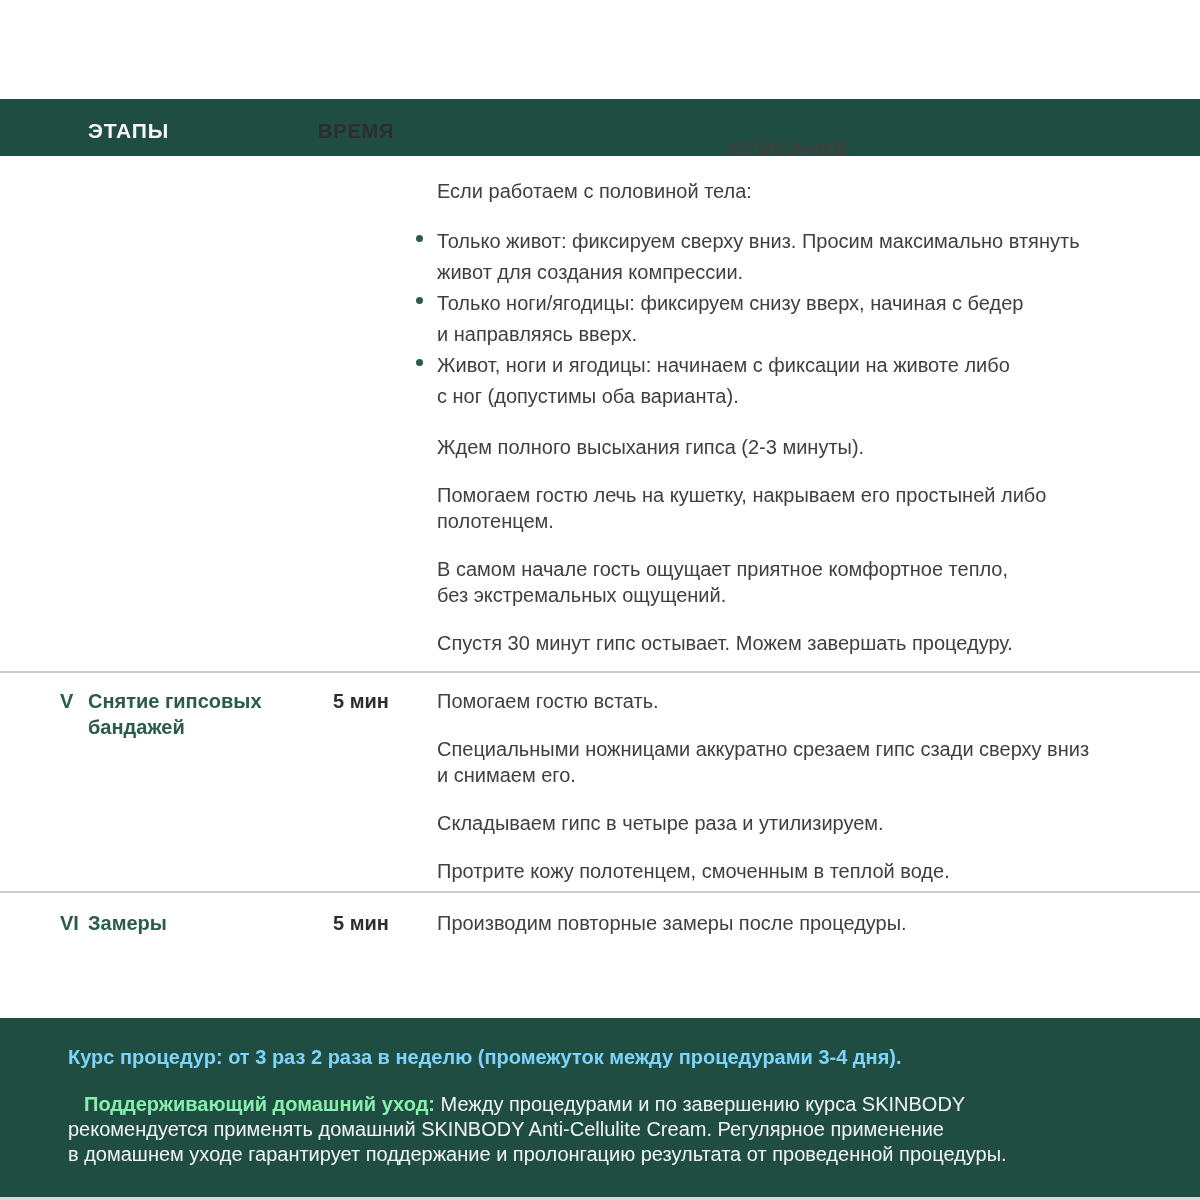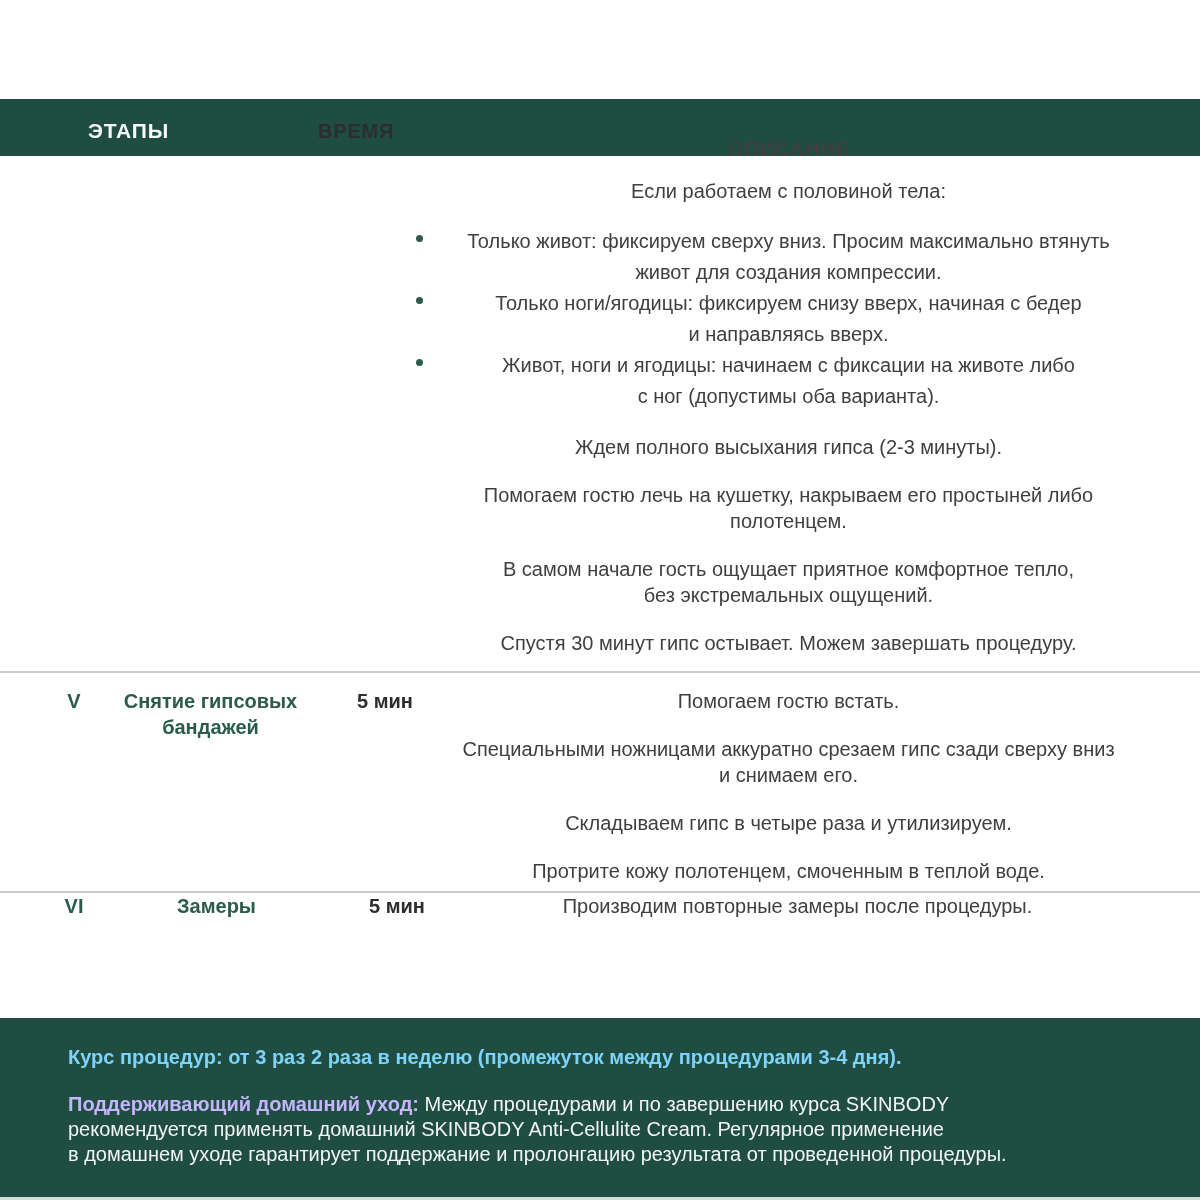--- a/index.html
+++ b/index.html
@@ -32,26 +32,25 @@
   .col-header.time   { grid-column: 3; }
   .col-header.desc   { grid-column: 4; text-align: center; margin-top: 37px; }
 
   
   .table { position: absolute; top: 156px; left: 0; right: 0; }
   .row {
     display: grid;
     grid-template-columns: 28px 245px 104px 1fr;
     padding: 0 60px;
     box-sizing: border-box;
-    text-align: center;
   }
   .row.first { padding-top: 22px; padding-bottom: 15px; }
   .row.bordered { border-top: 2px solid #c9cdcb; }
   .row.r5 { padding-top: 15px; padding-bottom: 7px; }
-  .row.r6 { padding-bottom: 20px; gap: 6px; }
+  .row.r6 { padding-top: 17px; padding-bottom: 20px; }
 
   .numeral {
     color: #2b5c4b; font-weight: bold; font-size: 20px; line-height: 26px;
   }
   .stage-name {
     color: #2b5c4b; font-weight: bold; font-size: 20px; line-height: 26px;
     white-space: pre-line;
   }
   .time {
     color: #2d2d2d; font-weight: bold; font-size: 20px; line-height: 26px;
@@ -94,21 +93,21 @@
     font-weight: bold;
     color: #7dd3fc;
     line-height: 25px;
   }
   .footer .homecare {
     margin: 22px 0 0 0;
     line-height: 25px;
     white-space: pre-line;
     max-width: 1050px;
   }
-  .footer .homecare strong { color: #c4b5fd; }
+  .footer .homecare strong { color: #86efac; margin-left: 16px; }
   .bottom-strip {
     position: absolute; left: 0; right: 0; bottom: 0; height: 3px;
     background: #d3dcd7;
   }
 </style>
 </head>
 <body>
 
 <div class="page">
 

